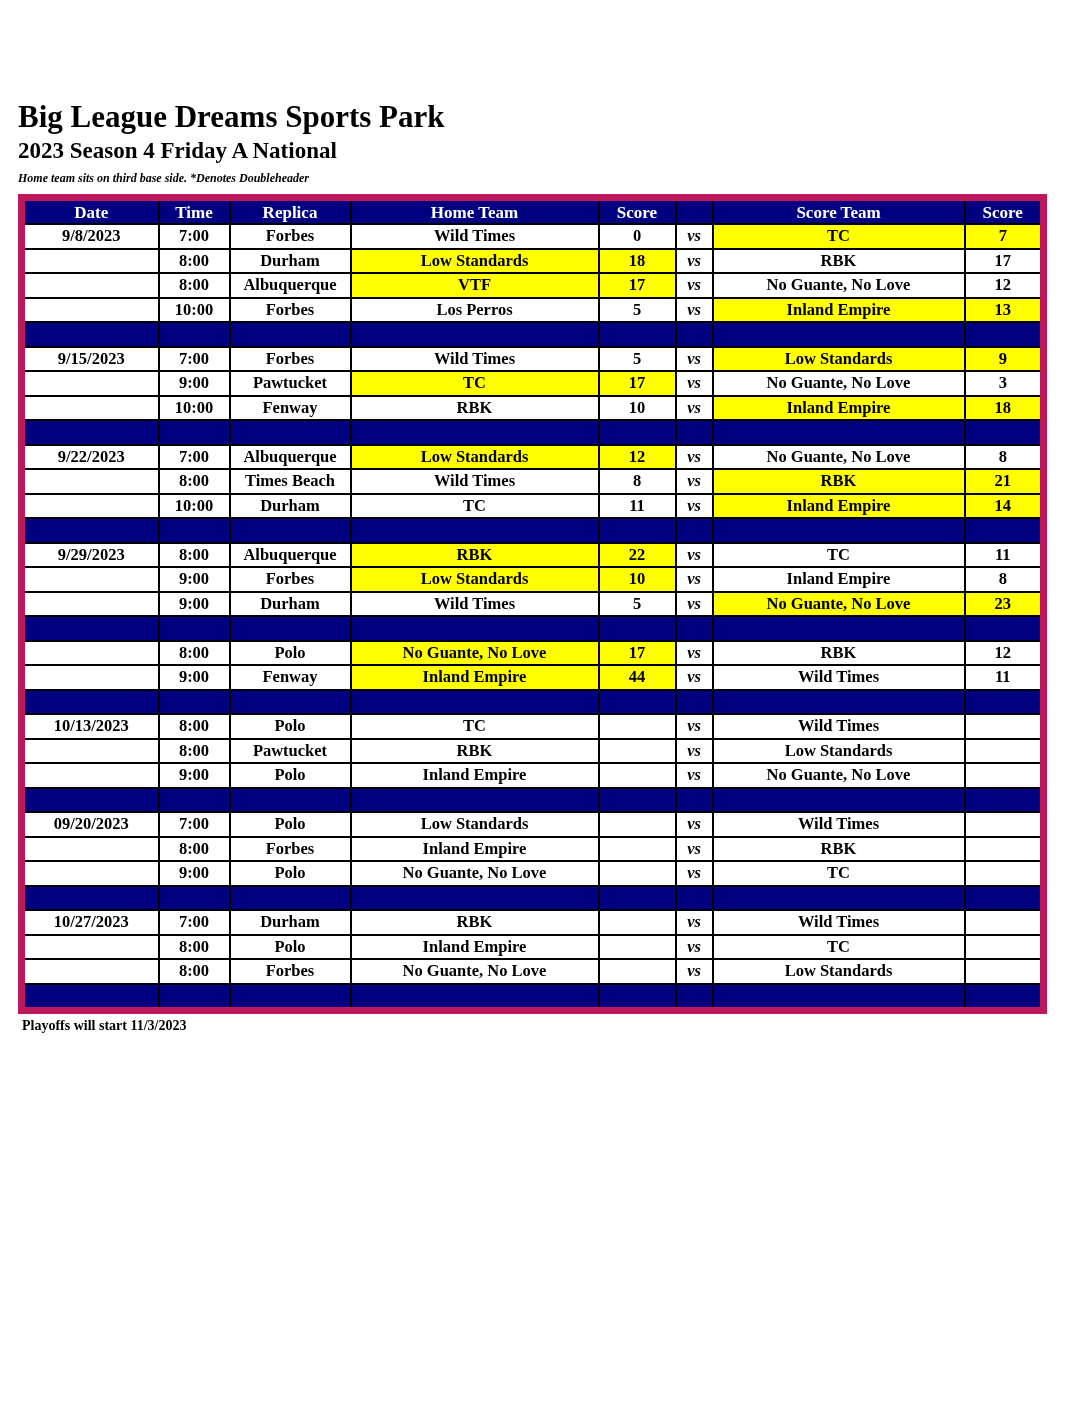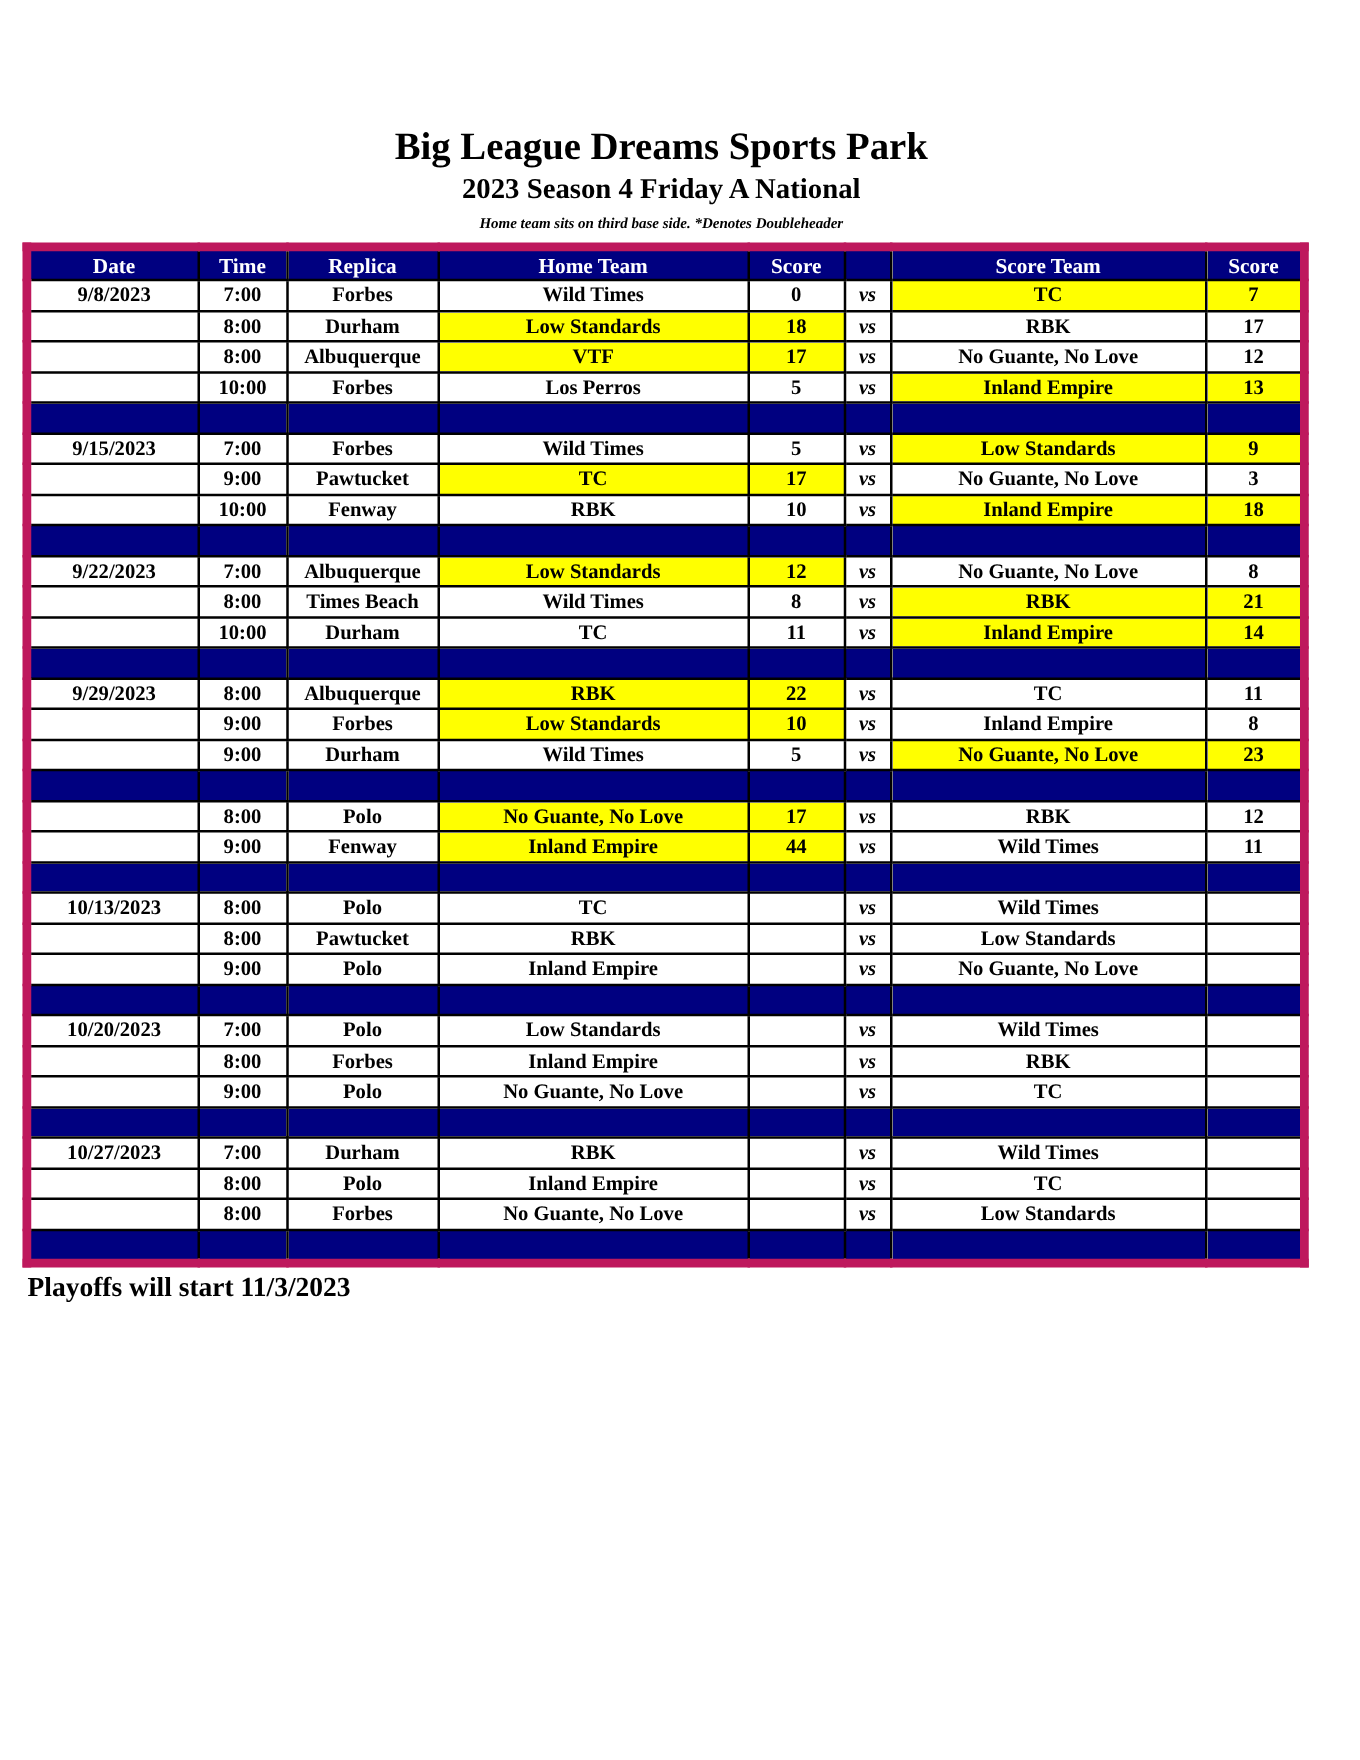--- a/index.html
+++ b/index.html
@@ -12,21 +12,20 @@
     color: var(--body-text, #000000);
   }
   .page {
     width: 1088px;
     height: 1408px;
     overflow: hidden;
   }
   .heading {
     width: 1022px;
     margin: 98px 0 0 18px;
-    text-align: center;
   }
   .title {
     font-size: 31px;
     font-weight: bold;
     margin: 0;
     line-height: 1.2;
   }
   .subtitle {
     font-size: 23px;
     font-weight: bold;
@@ -70,21 +69,21 @@
   }
   td.hl {
     background: var(--hl, #FFFF00);
   }
   td.c-vs {
     font-style: italic;
     font-size: 15px;
   }
   .footer {
     margin: 4px 0 0 22px;
-    font-size: 22px;
+    font-size: 14px;
     font-weight: bold;
     line-height: 1.1;
   }
 </style>
 </head>
 <body>
 
 <div class="page">
 
   <div class="heading">
@@ -351,21 +350,21 @@
     <td></td>
     <td></td>
     <td></td>
     <td></td>
     <td></td>
     <td></td>
     <td></td>
     <td></td>
   </tr>
         <tr class="game-row">
-    <td class="c-date">10/20/2023</td>
+    <td class="c-date">09/20/2023</td>
     <td class="c-time">7:00</td>
     <td class="c-replica">Polo</td>
     <td class="c-home">Low Standards</td>
     <td class="c-score"></td>
     <td class="c-vs">vs</td>
     <td class="c-away">Wild Times</td>
     <td class="c-score"></td>
   </tr>
         <tr class="game-row">
     <td class="c-date"></td>

